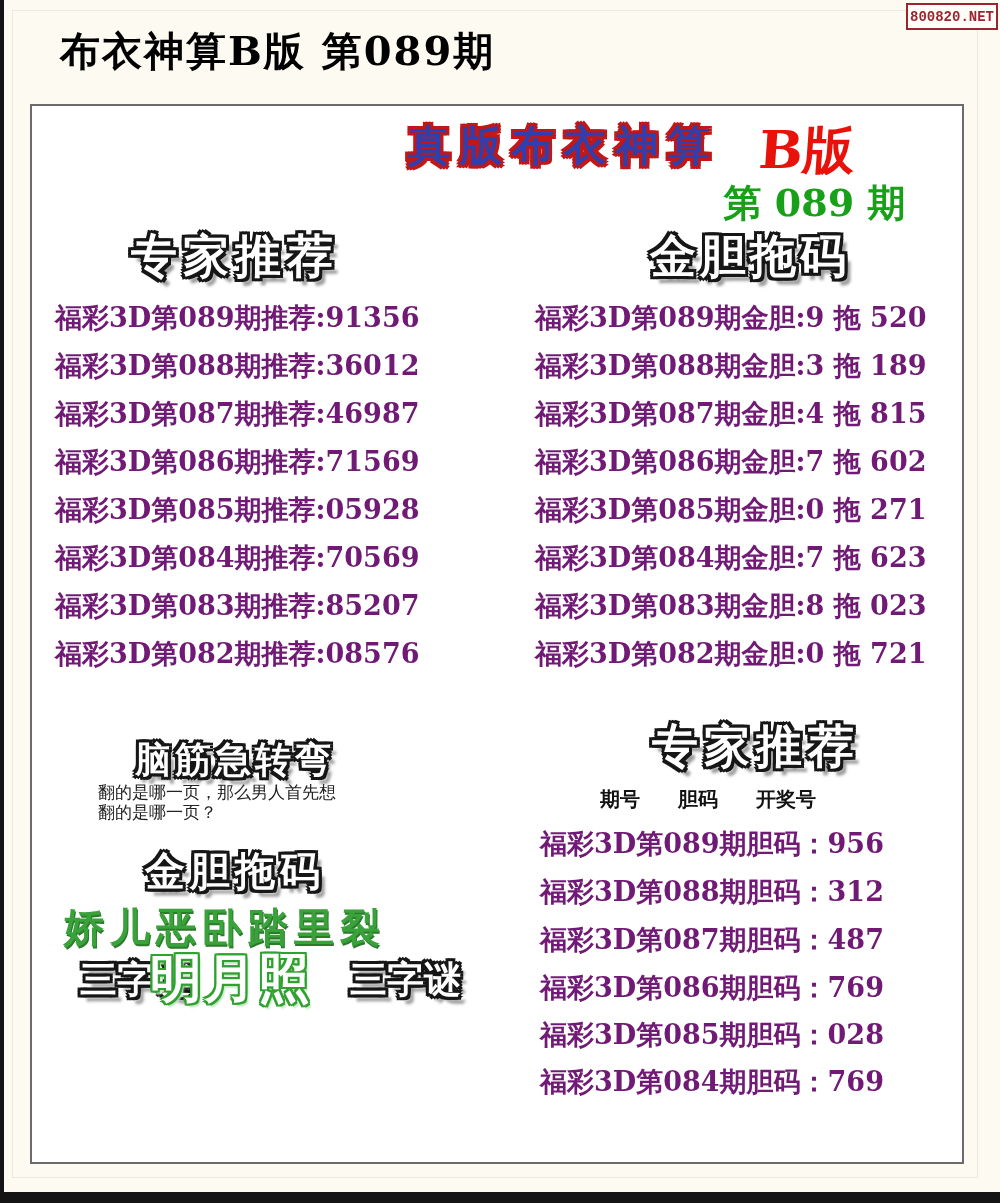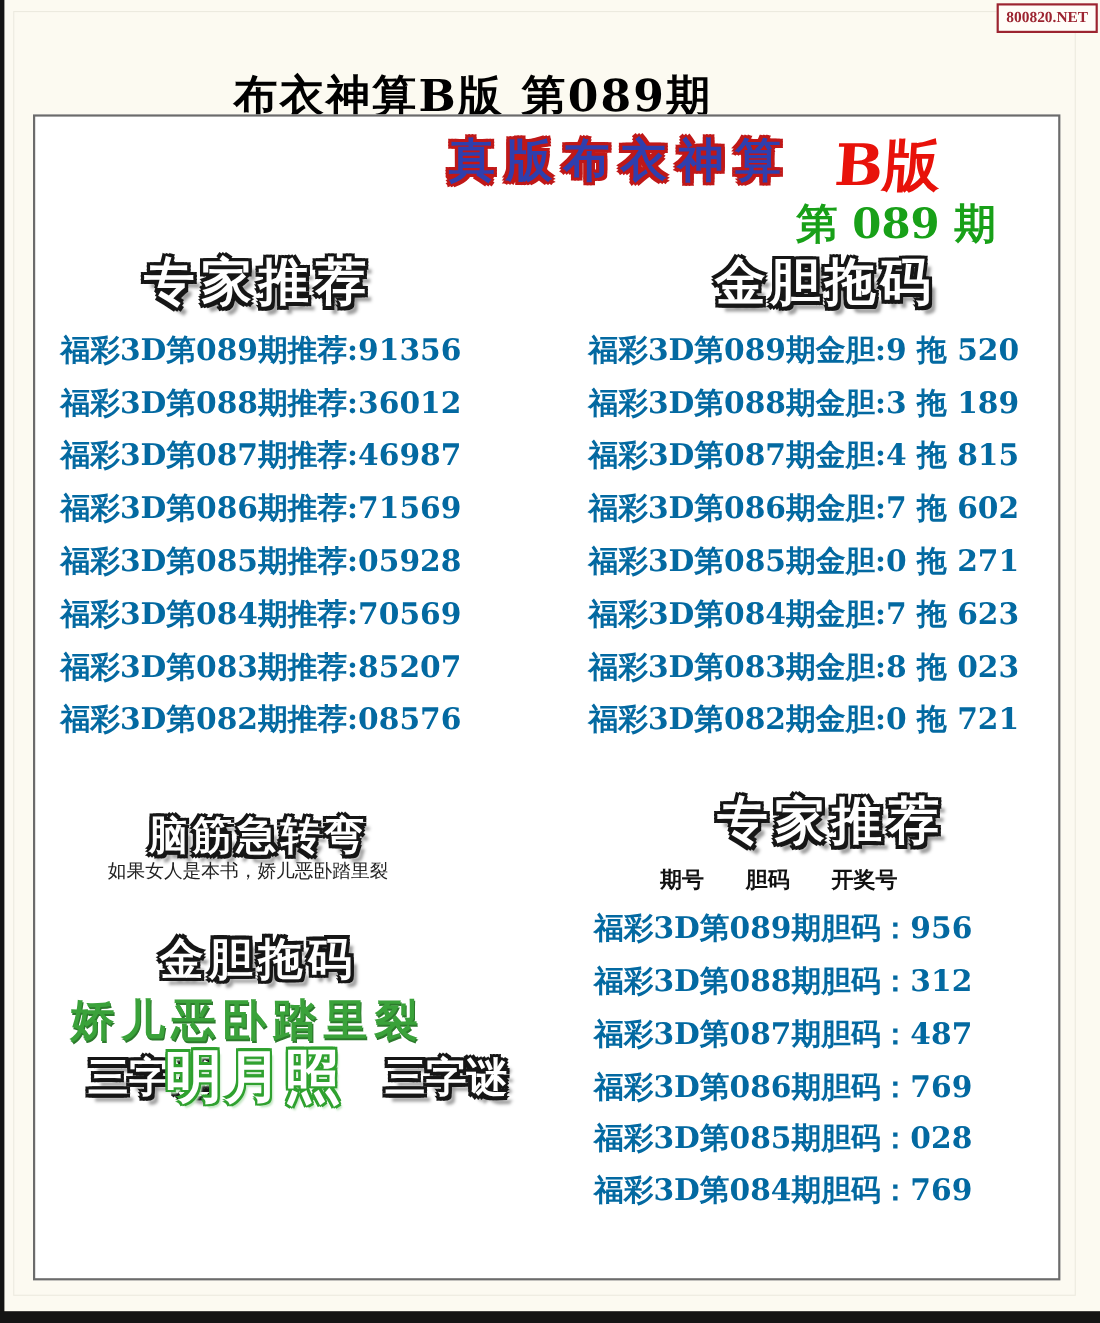--- a/index.html
+++ b/index.html
@@ -7,28 +7,28 @@
     width:1000px;height:1203px;position:relative;overflow:hidden;
     background:#fcfaf1;
     font-family:"DejaVu Serif", serif;
   }
   .abs{position:absolute;}
   
   .edge-left{left:0;top:0;width:4px;height:1203px;background:#141414;}
   .edge-bottom{left:0;top:1192px;width:1000px;height:11px;background:#141414;}
   .outer-frame{left:12px;top:10px;width:964px;height:1166px;border:1px solid #eceadf;}
   .page-title{
-    left:60px;top:24px;width:740px;text-align:center;
+    left:60px;top:24px;width:740px;text-align:left;
     font-size:40px;font-weight:bold;color:#000;letter-spacing:2px;
-    font-family:"DejaVu Serif", serif;white-space:nowrap;margin-top:36px;
+    font-family:"DejaVu Serif", serif;white-space:nowrap;
   }
   .badge{
     left:906px;top:3px;width:88px;height:23px;
     border:2px solid #9c2430;color:#9c2430;background:#fffdf8;
-    font-family:Liberation Serif, serif;font-size:14px;font-weight:bold;
+    font-family:Liberation Mono, monospace;font-size:14px;font-weight:bold;
     display:flex;align-items:center;justify-content:center;white-space:nowrap;
   }
   .main-box{
     left:30px;top:104px;width:930px;height:1056px;
     border:2px solid #6b6b6b;background:#ffffff;
   }
   
   .brand{
     left:250px;top:118px;width:470px;text-align:right;
     font-family:"DejaVu Sans", sans-serif;font-weight:bold;
@@ -58,21 +58,21 @@
     text-shadow:
       -3px -3px 0 #161616, 3px -3px 0 #161616,
       -3px 3px 0 #161616, 3px 3px 0 #161616,
       -3px 0 0 #161616, 3px 0 0 #161616,
       0 -3px 0 #161616, 0 3px 0 #161616,
       6px 7px 3px #9b9b9b;
   }
   .sec-title-left{left:110px;top:226px;width:250px;text-align:center;font-size:46px;letter-spacing:6px;}
   .sec-title-right{left:618px;top:226px;width:264px;text-align:center;font-size:46px;letter-spacing:4px;}
   .row{
-    font-size:27px;font-weight:bold;color:#0369a1;white-space:nowrap;
+    font-size:27px;font-weight:bold;color:#701a75;white-space:nowrap;
     font-family:"DejaVu Serif", serif;
   }
   .riddle-title{left:85px;top:736px;width:300px;text-align:center;font-size:36px;letter-spacing:4px;}
   .riddle-text{
     left:98px;top:782px;width:300px;
     font-size:17px;line-height:20px;color:#222;
     font-family:"DejaVu Serif", serif;
   }
   .one-title{left:85px;top:844px;width:300px;text-align:center;font-size:40px;letter-spacing:5px;}
   .green-phrase{
@@ -133,21 +133,22 @@
 <div class="abs row" style="left:535px;top:348px;">福彩3D第088期金胆:3 拖 189</div>
 <div class="abs row" style="left:535px;top:396px;">福彩3D第087期金胆:4 拖 815</div>
 <div class="abs row" style="left:535px;top:444px;">福彩3D第086期金胆:7 拖 602</div>
 <div class="abs row" style="left:535px;top:492px;">福彩3D第085期金胆:0 拖 271</div>
 <div class="abs row" style="left:535px;top:540px;">福彩3D第084期金胆:7 拖 623</div>
 <div class="abs row" style="left:535px;top:588px;">福彩3D第083期金胆:8 拖 023</div>
 <div class="abs row" style="left:535px;top:636px;">福彩3D第082期金胆:0 拖 721</div>
 
 <div class="abs bubble riddle-title">脑筋急转弯</div>
 <div class="abs riddle-text">
-  <div>如果女人是本书，娇儿恶卧踏里裂</div>
+  <div>翻的是哪一页，那么男人首先想</div>
+  <div>翻的是哪一页？</div>
 </div>
 
 <div class="abs bubble one-title">金胆拖码</div>
 <div class="abs green-phrase">娇儿恶卧踏里裂</div>
 
 <div class="abs bubble puzzle-vert" style="left:80px;top:962px;">三字谜</div>
 <div class="abs puzzle-answer">明月照</div>
 <div class="abs bubble puzzle-vert" style="left:350px;top:962px;">三字谜</div>
 
 <div class="abs bubble expert2-title">专家推荐</div>

